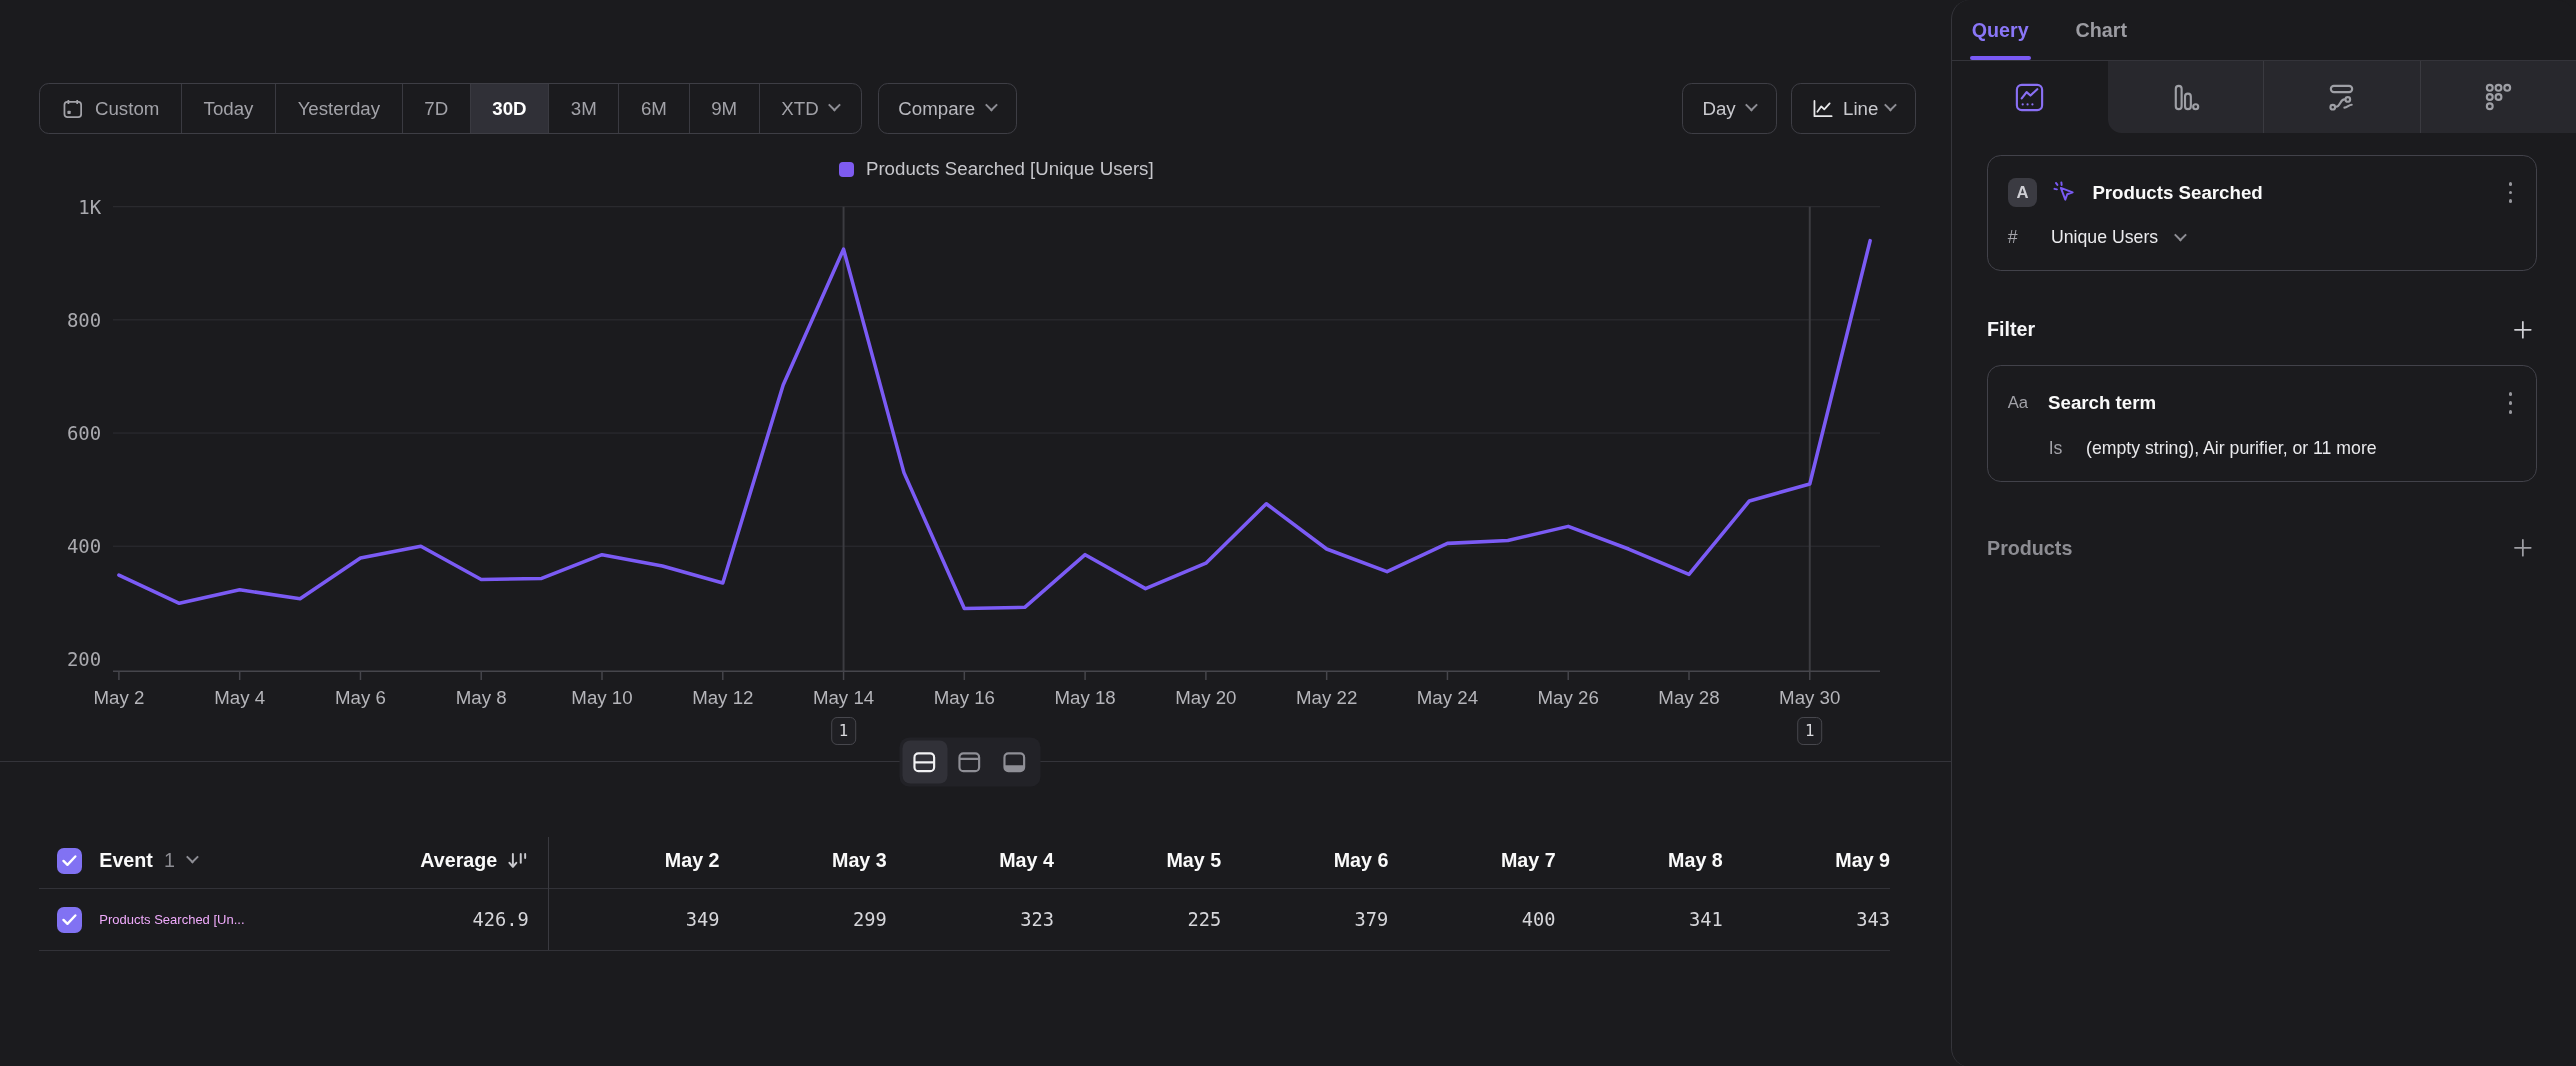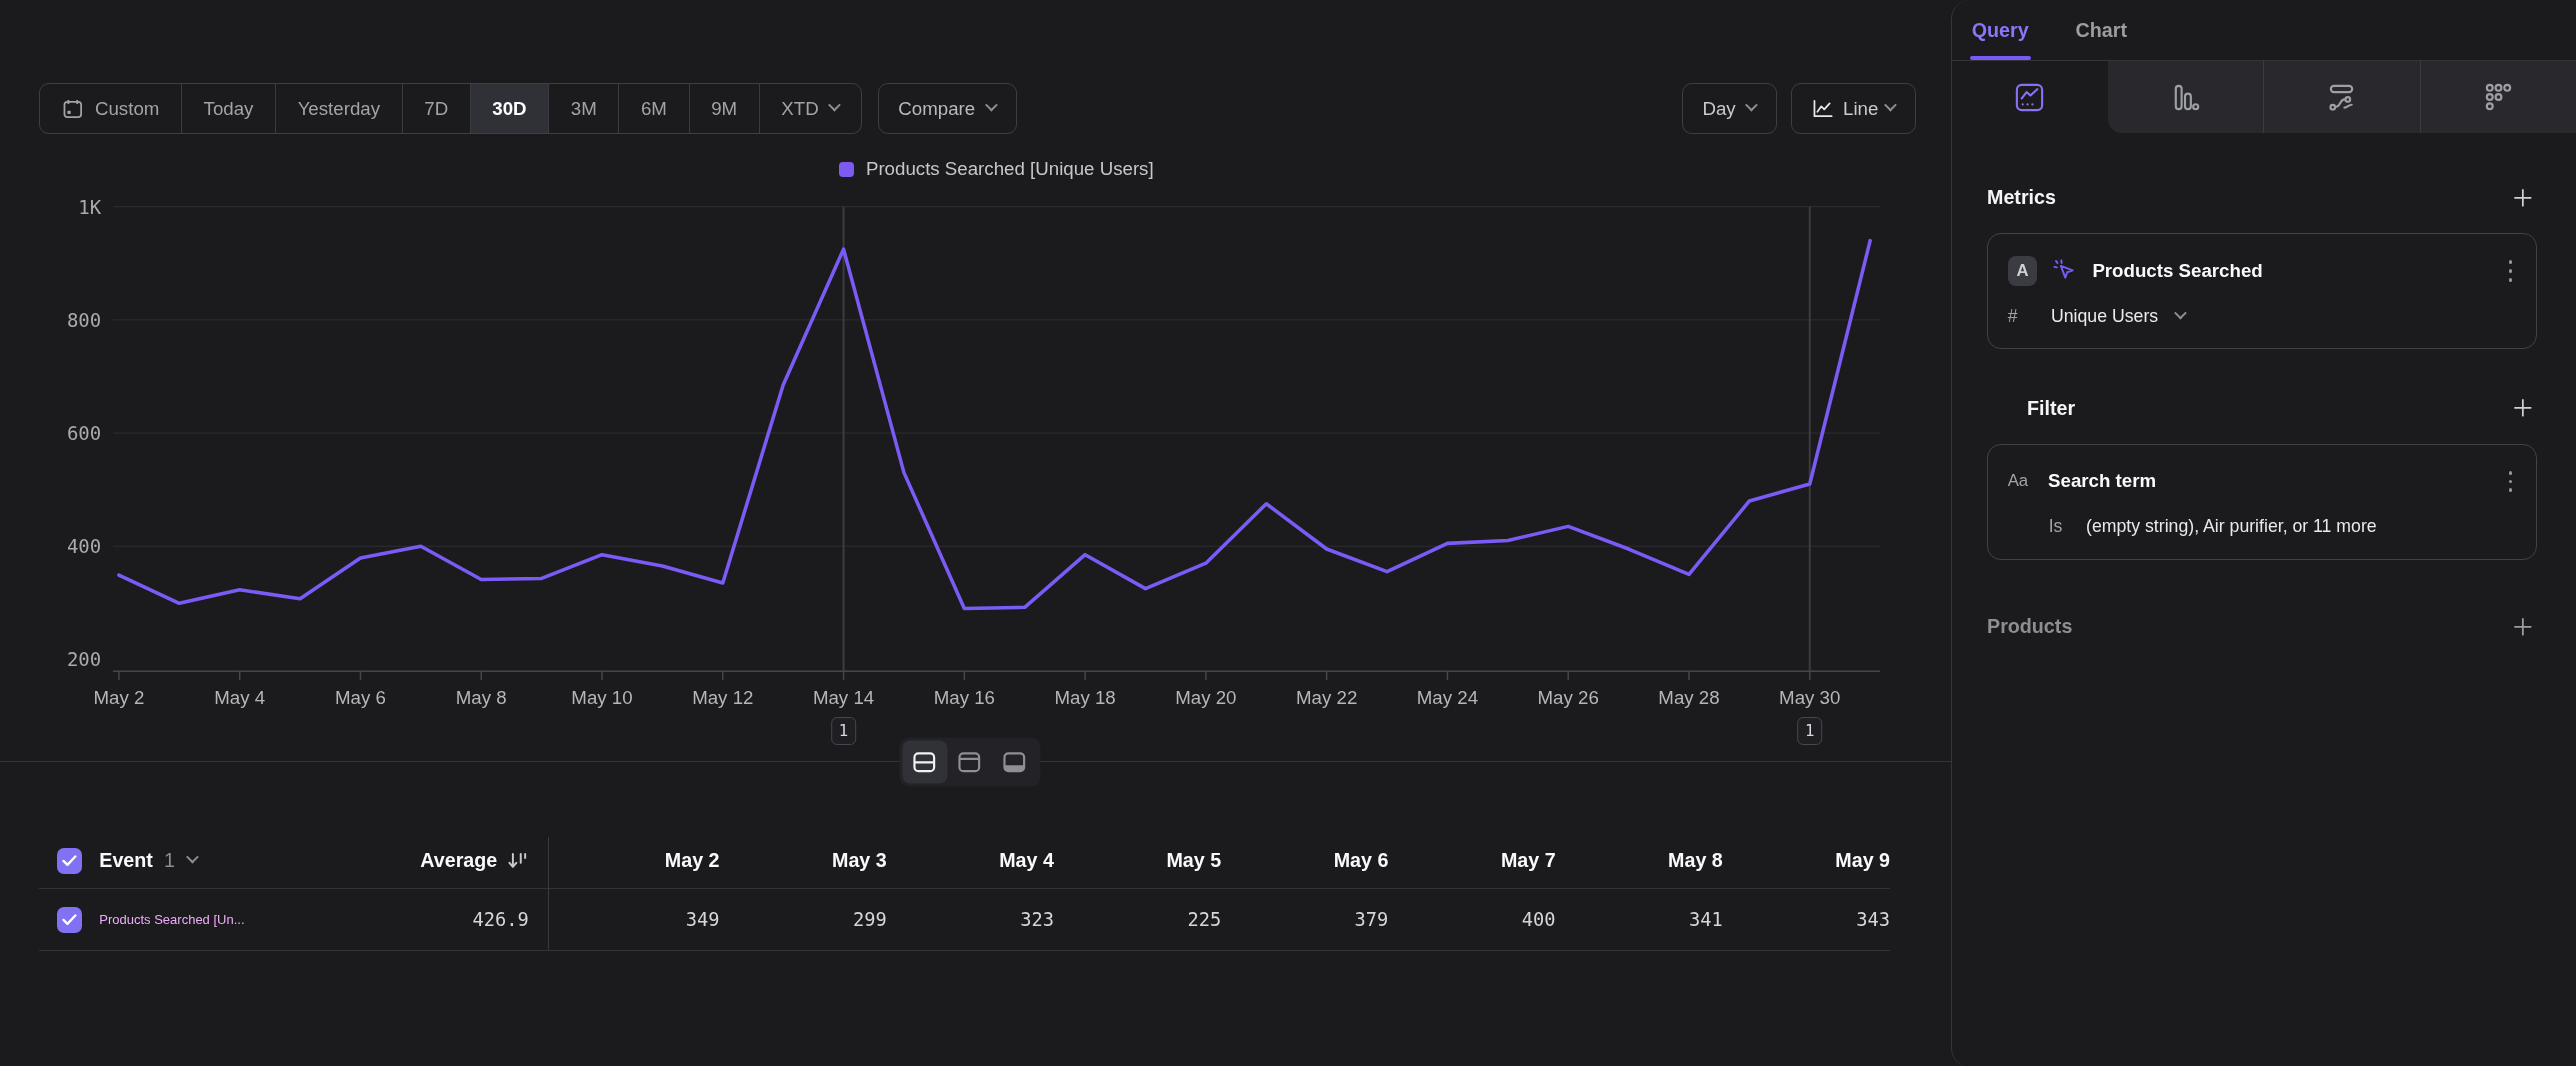--- a/index.html
+++ b/index.html
@@ -138,21 +138,21 @@
     display:flex; align-items:center; justify-content:center; flex:0 0 29.5px;
   }
   .card-title { font-size:18.7px; font-weight:600; color:#fafafa; flex:1; }
   .card-row2 { margin-top:17.7px; display:flex; align-items:center; gap:17.7px; }
   .gray-glyph { color:#a2a2a8; font-size:17.7px; min-width:25.6px; }
   .card-sub { color:#ebebee; font-size:17.7px; }
   .filter-row2 { margin-top:17.7px; padding-left:41px; display:flex; align-items:baseline; gap:23.6px; }
   .filter-val { color:#e9e9ec; font-size:17.7px; }
 
   .mt52 { margin-top:51px; }
-  .mt46 { margin-top:45px;margin-left:40px; }
+  .mt46 { margin-top:45px; }
   .mt50 { margin-top:53px; }
 </style>
 </head>
 <body>
 
 <div class="app">
 
   <div class="main">
 
     <div class="toolbar">
@@ -401,29 +401,20 @@
             <circle cx="26" cy="7" r="3"></circle>
           <circle cx="8" cy="16.5" r="3"></circle>
             <circle cx="17" cy="16.5" r="3"></circle>
           <circle cx="8" cy="26" r="3"></circle>
         </svg>
       </div>
     </div>
 
     <div class="side-content">
 
-      <div class="sec-head mt52">
-        <span class="sec-title">Metrics</span>
-        <span class="plus-btn">
-          <svg width="19.7" height="19.7" viewBox="0 0 20 20" stroke="#cfcfd4" stroke-width="1.8" stroke-linecap="round">
-              <line x1="10" y1="2" x2="10" y2="18"></line>
-              <line x1="2" y1="10" x2="18" y2="10"></line>
-            </svg>
-        </span>
-      </div>
       <div class="card">
         <div class="card-row1">
           <span class="letter-badge">A</span>
           <svg width="25.6" height="25.6" viewBox="0 0 26 26" fill="none" stroke="#7a5af5" stroke-width="2" stroke-linecap="round" stroke-linejoin="round">
             <path d="M9 8 L21 12.5 L15.5 14.5 L13.5 20 Z"></path>
             <line x1="4" y1="3" x2="5.5" y2="5"></line>
               <line x1="2.5" y1="9" x2="5" y2="9.5"></line>
               <line x1="9.5" y1="2.5" x2="9.8" y2="5"></line>
           </svg>
           <span class="card-title">Products Searched</span>

